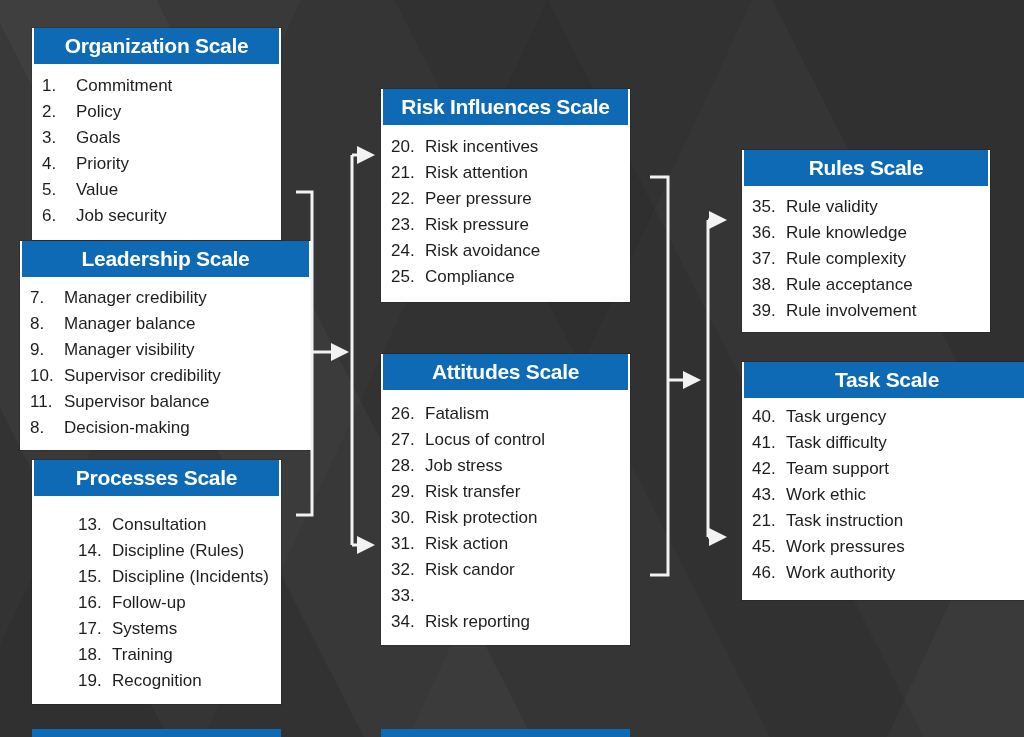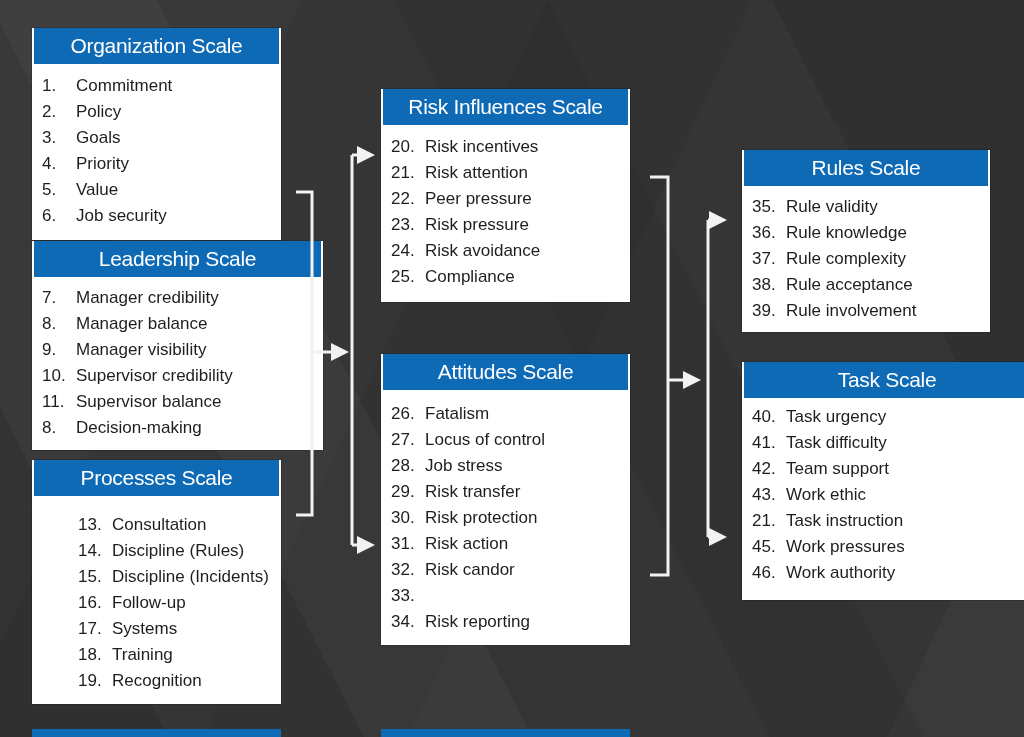--- a/index.html
+++ b/index.html
@@ -22,21 +22,21 @@
     position:absolute;
     background:var(--box-bg);
     box-shadow:0 0 0 1px rgba(0,0,0,0.15);
   }
   .box-header{
     height:36px;line-height:36px;
     margin:0 2px;
     background:var(--header-blue);
     color:#ffffff;
     text-align:center;
-    font-size:21px;font-weight:normal;
+    font-size:21px;font-weight:bold;
     letter-spacing:-0.3px;
   }
   ol.box-items{
     list-style:none;margin:0;padding:9px 6px 0 10px;
   }
   ol.box-items li{
     display:grid;grid-template-columns:34px 1fr;
     font-size:17px;line-height:26px;color:var(--item-text);
   }
   ol.box-items .num{text-align:left;}
@@ -72,21 +72,21 @@
         <span class="num">5.</span>
         <span class="lbl">Value</span>
       </li>
       <li>
         <span class="num">6.</span>
         <span class="lbl">Job security</span>
       </li>
     </ol>
 </div>
 
-<div class="scale-box" style="left:32px;top:241px;width:291px;height:209px;">
+<div class="scale-box" style="left:20px;top:241px;width:291px;height:209px;">
   <div class="box-header">Leadership Scale</div>
   <ol class="box-items" style="padding-top:8px;">
       <li>
         <span class="num">7.</span>
         <span class="lbl">Manager credibility</span>
       </li>
       <li>
         <span class="num">8.</span>
         <span class="lbl">Manager balance</span>
       </li>

